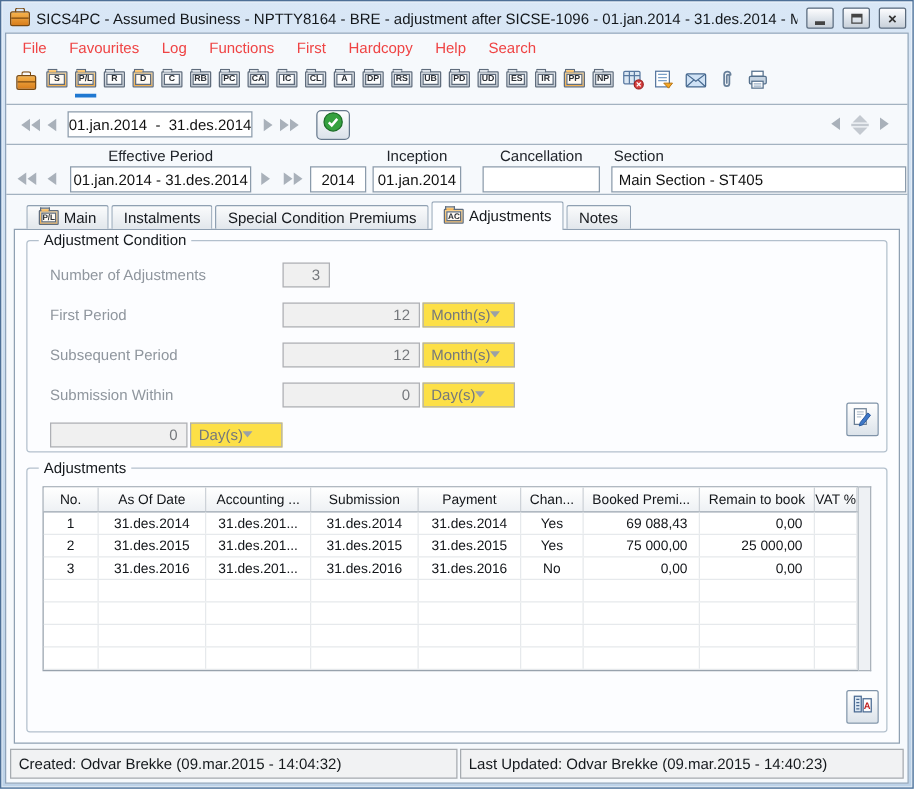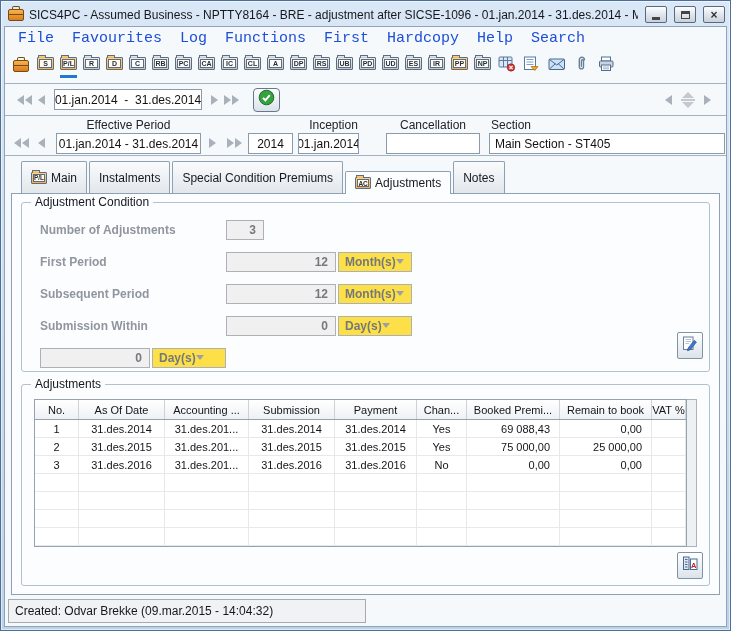--- a/index.html
+++ b/index.html
@@ -17,21 +17,21 @@
   
   .briefcase{width:16px;height:12px;position:relative;border:1px solid #7a4a10;border-radius:2px;
     background:linear-gradient(#f6b34c,#d97f1d);}
   .briefcase::before{content:"";position:absolute;top:-4px;left:3px;right:3px;height:3px;
     border:1px solid #7a4a10;border-bottom:none;border-radius:2px 2px 0 0;}
   .briefcase::after{content:"";position:absolute;top:4px;left:0;right:0;height:1px;background:#7a4a10;}
   
   .client{position:absolute;left:3px;right:3px;top:25px;bottom:3px;background:#f6f9fc;
     border:1px solid #8fa4ba;display:flex;flex-direction:column;}
   .menubar{height:22px;display:flex;align-items:center;padding:0 4px;}
-  .menu-item{padding:2px 9px;font-size:15px;color:#1d4ed8;font-family:Liberation Mono, monospace;}
+  .menu-item{padding:2px 9px;font-size:12px;color:#ef4444;}
   
   .toolbar{height:35px;display:flex;align-items:center;padding:0 8px;border-bottom:1px solid #a3b2c0;}
   .tool-main{margin-right:8px;display:flex;align-items:center;}
   .folders,.tb-icons{display:flex;align-items:center;}
   .tool-btn{width:17px;height:27px;margin-right:6px;position:relative;display:flex;align-items:flex-start;justify-content:center;padding-top:4px;}
   .folder{width:17px;height:13px;position:relative;border:1px solid #5f6c7c;border-radius:1px;
     background:linear-gradient(#e9edf1,#bfc8d2);}
   .folder::before{content:"";position:absolute;top:-3px;left:0px;width:6px;height:2px;
     background:inherit;border:1px solid #5f6c7c;border-bottom:none;border-radius:1px 1px 0 0;}
   .folder.orange{background:linear-gradient(#fbd38e,var(--folder-orange,#f3b04e));}
@@ -58,36 +58,36 @@
   
   .hdrfields{height:40px;position:relative;border-bottom:1px solid #a3b2c0;font-size:12px;}
   .hlabel{position:absolute;top:2px;color:#20242a;text-align:center;}
   .hfield{position:absolute;top:17px;height:21px;background:#fff;border:1px solid #8b9bab;
     display:flex;align-items:center;justify-content:center;font-size:12px;color:#111;overflow:hidden;white-space:nowrap;}
   .hfield.leftal{justify-content:flex-start;padding-left:5px;}
   .harrow{position:absolute;top:22px;}
   
   .tabs{display:flex;align-items:flex-end;padding:5px 0 0 10px;margin:0 6px;position:relative;z-index:3;}
   .tab{display:flex;align-items:center;gap:4px;border:1px solid #8fa0b2;border-bottom:none;border-radius:2px 2px 0 0;
-    padding:0 9px;height:32px;margin-right:2px;background:linear-gradient(#fafbfc,#e2e7ec);font-size:12px;color:#16191d;}
+    padding:0 9px;height:19px;margin-right:2px;background:linear-gradient(#fafbfc,#e2e7ec);font-size:12px;color:#16191d;}
   .tab.active{height:23px;background:#fcfdff;margin-bottom:-1px;z-index:4;}
   .tab-folder{width:16px;height:12px;position:relative;border:1px solid #5f6c7c;border-radius:1px;
     background:linear-gradient(#fbd38e,var(--folder-orange,#f3b04e));}
   .tab-folder::before{content:"";position:absolute;top:-3px;left:0;width:6px;height:2px;background:inherit;
     border:1px solid #5f6c7c;border-bottom:none;}
   .tab-folder span{position:absolute;inset:1px;background:rgba(255,255,255,.92);border:1px solid #5f6c7c;
     font-size:6.5px;font-weight:bold;display:flex;align-items:center;justify-content:center;color:#2a2e33;}
   
   .panel{flex:1;margin:0 6px 4px;border:1px solid #8fa0b2;background:#fcfdff;position:relative;z-index:1;padding-left:39px;}
   .groupbox{position:absolute;border:1px solid #b3c0cd;border-radius:3px;}
   .gb1{left:9px;right:9px;top:8px;height:170px;}
   .gb2{left:9px;right:9px;top:190px;bottom:8px;}
   .gb-title{position:absolute;top:-8px;left:9px;background:#fcfdff;padding:0 4px;font-size:12px;color:#14181c;}
   .cond-rows{position:absolute;left:18px;top:16px;right:40px;}
-  .cond-row{display:flex;align-items:center;height:21px;margin-bottom:11px;font-weight:bold;}
+  .cond-row{display:flex;align-items:center;height:21px;margin-bottom:11px;}
   .cond-label{width:186px;font-size:12px;color:#8f969e;}
   .cond-input{width:110px;height:20px;border:1px solid #aeb0b5;background:#f0f0f0;color:#75787c;
     font-size:12px;display:flex;align-items:center;justify-content:flex-end;padding-right:7px;}
   .cond-input.narrow{width:38px;}
   .cond-dd{width:74px;height:20px;margin-left:2px;border:1px solid #aeb0b5;background:#fde047;color:#75787c;
     font-size:12px;display:flex;align-items:center;justify-content:flex-start;padding:0 6px;}
   .dd-arrow{width:0;height:0;border-left:4px solid transparent;border-right:4px solid transparent;border-top:5px solid #9aa0a6;}
   .gb-btn{position:absolute;width:26px;height:27px;border:1px solid #7f93a8;border-radius:2px;
     background:linear-gradient(#ffffff,#dce3ea);display:flex;align-items:center;justify-content:center;}
   .gb1 .gb-btn{right:6px;bottom:12px;}
@@ -330,21 +330,21 @@
       <span class="harrow navsp" style="left:201px;">
           <span class="tri r"></span>
         </span>
       <span class="harrow navsp dbl" style="left:219px;">
           <span class="tri r"></span>
           <span class="tri r"></span>
         </span>
       <span class="hlabel" style="left:243px;width:45px;margin-top:15px;">U/W...</span>
       <div class="hfield" style="left:243px;width:45px;">2014</div>
       <span class="hlabel" style="left:293px;width:71px;">Inception</span>
-      <div class="hfield" style="left:293px;width:61px;">01.jan.2014</div>
+      <div class="hfield" style="left:293px;width:71px;">01.jan.2014</div>
       <span class="hlabel" style="left:381px;width:94px;">Cancellation</span>
       <div class="hfield" style="left:381px;width:94px;"></div>
       <span class="hlabel" style="left:486px;text-align:left;">Section</span>
       <div class="hfield leftal" style="left:484px;width:236px;">Main Section - ST405</div>
     </div>
 
     <div class="tabs">
         <div class="tab">
           <span class="tab-folder">
             <span>P/L</span>
@@ -512,15 +512,16 @@
                 <path d="M3 4.5 h2.5 M3 7 h2.5 M3 9.5 h2.5 M3 12 h2.5" stroke="#4a6a92"></path>
                 <rect x="8.5" y="4" width="6.5" height="10.5" fill="#fff" stroke="#4a6a92"></rect>
                 <text x="11.7" y="12.5" font-size="7.5" fill="#c02020" text-anchor="middle" font-weight="bold" font-family="Liberation Sans,sans-serif">A</text>
               </svg></span>
           </div>
       </div>
     </div>
 
     <div class="statusbar">
       <div class="status-cell c1">Created: Odvar Brekke (09.mar.2015 - 14:04:32)</div>
+      <div class="status-cell c2">Last Updated: Odvar Brekke (09.mar.2015 - 14:40:23)</div>
     </div>
   </div>
 </div>
 
 </body></html>

